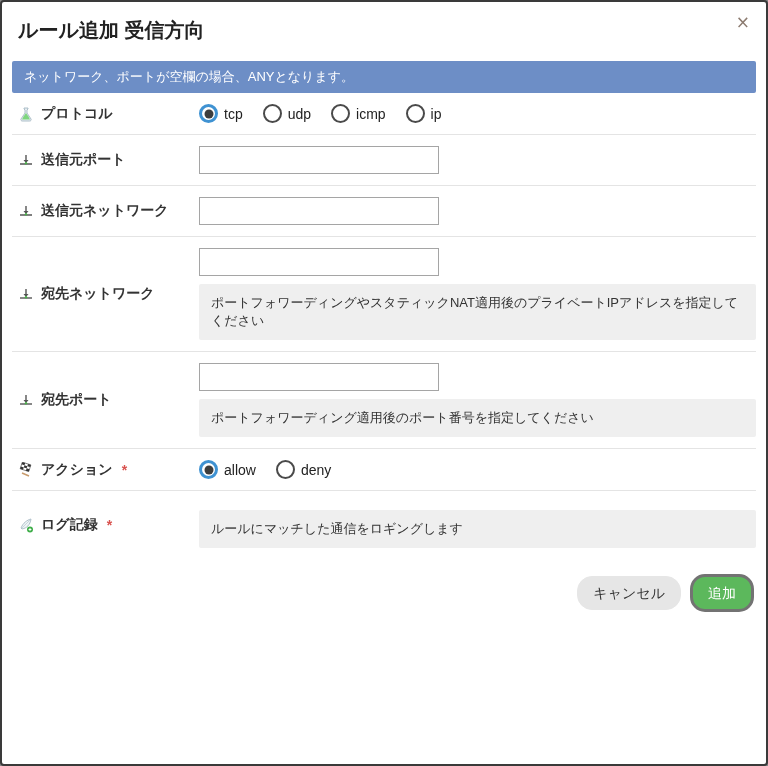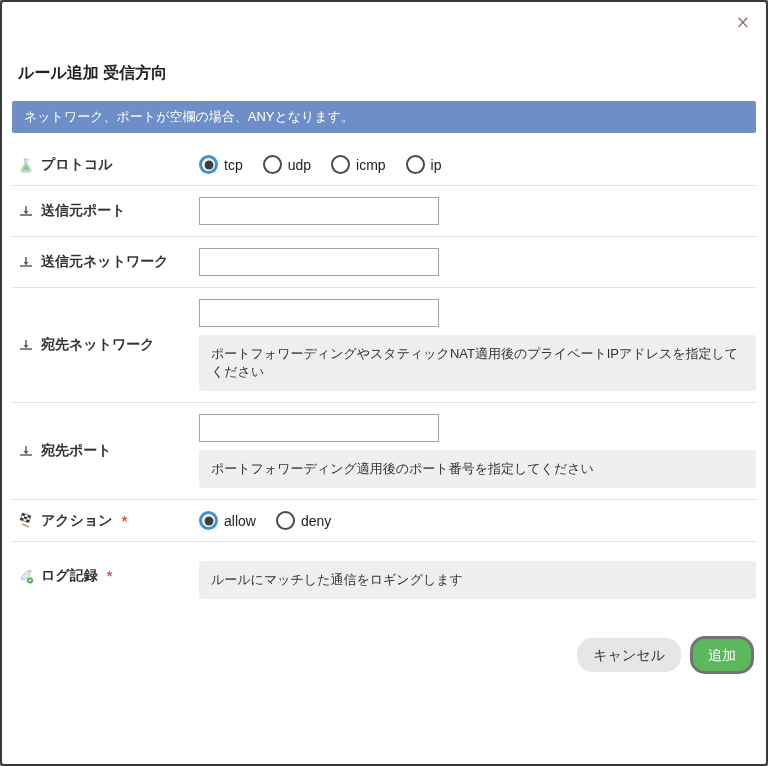--- a/index.html
+++ b/index.html
@@ -10,40 +10,40 @@
     width: 768px; height: 766px;
     background: #fff;
     border: 2px solid #3a3a3a;
     border-radius: 4px;
     position: relative;
     overflow: hidden;
   }
 
   
   .modal-header { padding: 15px 16px 13px 16px; position: relative; }
-  .modal-title { font-size: 16px; font-weight: bold; color: #222; margin-top: 46px; }
+  .modal-title { font-size: 20px; font-weight: bold; color: #222; }
   .close-btn {
     position: absolute; top: 8px; right: 12px;
     font-size: 17px; color: #8c7b70; line-height: 1;
     background: none; border: none; cursor: pointer; padding: 4px;
     font-family: "DejaVu Sans", sans-serif;
   }
 
   
   .banner {
     margin: 4px 10px 0 10px;
     background: #6d8ec6;
     color: #fff;
     font-size: 13px;
     padding: 7px 12px;
     border-radius: 2px;
   }
 
   
-  .form-body { padding: 11px 10px; }
+  .form-body { padding: 0 10px; }
   .form-row {
     display: flex;
     align-items: center;
     border-bottom: 1px solid #e4e4e4;
     padding: 11px 0;
   }
   .form-row:last-child { border-bottom: none; }
   .label-col {
     width: 187px; flex: 0 0 187px;
     display: flex; align-items: center; gap: 7px;

